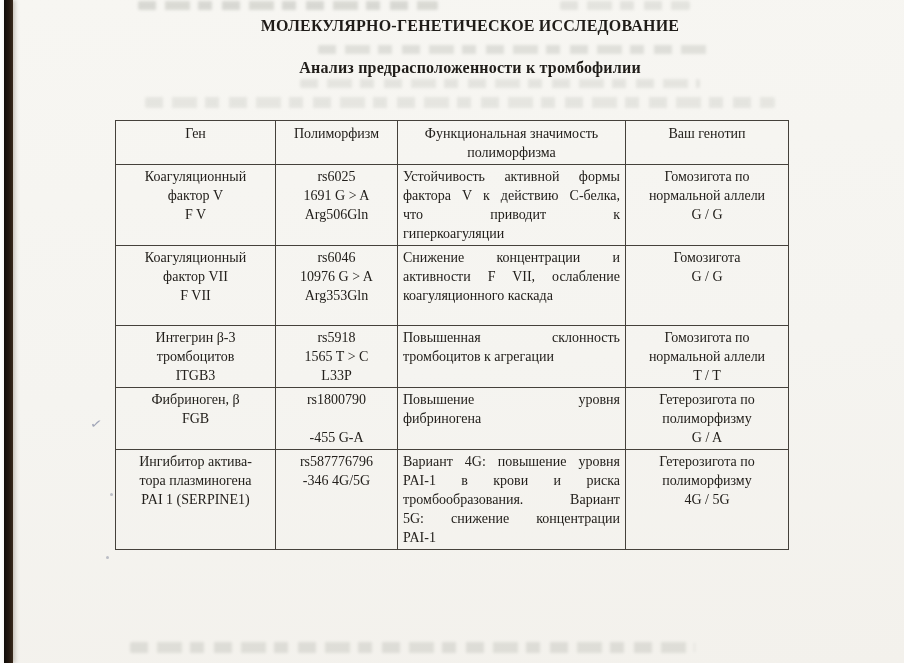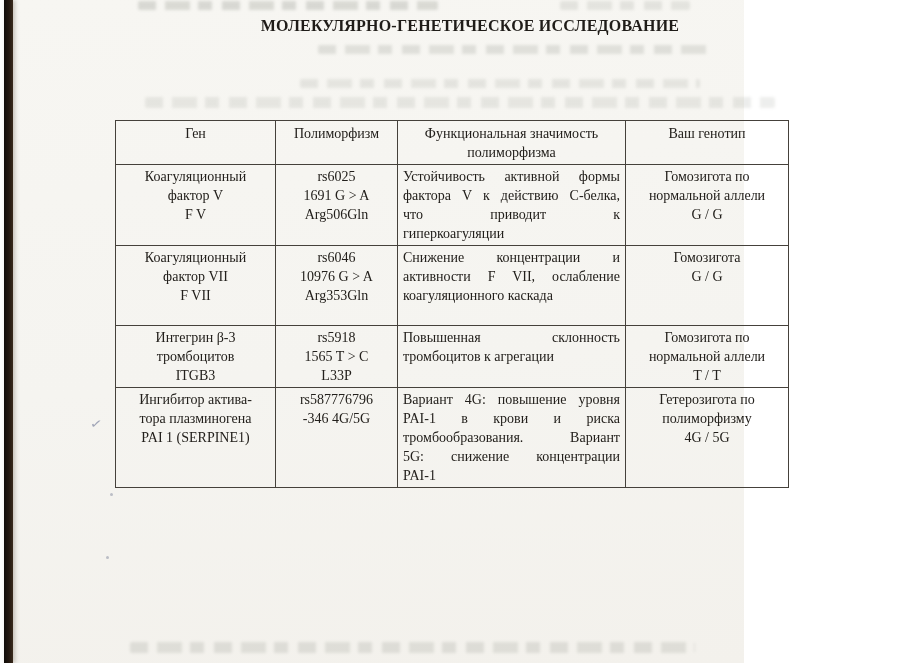--- a/index.html
+++ b/index.html
@@ -2,21 +2,21 @@
 <html><head>
 <meta charset="utf-8">
 <style>
   html, body { margin: 0; padding: 0; }
   body {
     width: 904px; height: 663px; overflow: hidden;
     background: #ffffff;
     font-family: "Liberation Serif", "DejaVu Serif", serif;
   }
   .paper {
-    position: absolute; left: 0; top: 0; width: 744px; height: 663px;
+    position: absolute; left: 0; top: 0; width: 904px; height: 663px;
     background: linear-gradient(175deg, #f7f6f2 0%, #f5f4f0 55%, #f3f1ec 100%);
     color: #23201c;
   }
   
   .edge-sliver {
     position: absolute; left: 0; top: 0; width: 4px; height: 100%;
     background: #fcfcfb;
   }
   .scan-edge {
     position: absolute; left: 4px; top: 0; width: 9px; height: 100%;
@@ -98,20 +98,21 @@
   <div class="scan-edge"></div>
 
   <div class="ghost g1"></div>
   <div class="ghost g1b"></div>
   <div class="ghost g2"></div>
   <div class="ghost g3"></div>
   <div class="ghost g4"></div>
   <div class="ghost g5"></div>
 
   <h1 class="doc-title">МОЛЕКУЛЯРНО-ГЕНЕТИЧЕСКОЕ ИССЛЕДОВАНИЕ</h1>
+  <h2 class="doc-subtitle">Анализ предрасположенности к тромбофилии</h2>
 
   <span class="pen-check">✓</span>
   <span class="pen-dot d1"></span>
   <span class="pen-dot d2"></span>
 
   <table class="results">
     <colgroup>
       <col style="width:160px">
         <col style="width:122px">
         <col style="width:228px">
@@ -168,20 +169,34 @@
 L33P</td>
         <td class="sig">
             <div class="jline">Повышенная склонность</div>
             <div class="jline">тромбоцитов к агрегации</div>
           </td>
         <td class="center">Гомозигота по
 нормальной аллели
 T / T</td>
       </tr>
       <tr>
+        <td class="center">Фибриноген, β
+FGB</td>
+        <td class="center">rs1800790
+
+-455 G-A</td>
+        <td class="sig">
+            <div class="jline">Повышение уровня</div>
+            <div class="jline">фибриногена</div>
+          </td>
+        <td class="center">Гетерозигота по
+полиморфизму
+G / A</td>
+      </tr>
+      <tr>
         <td class="center">Ингибитор актива-
 тора плазминогена
 PAI 1 (SERPINE1)</td>
         <td class="center">rs587776796
 -346 4G/5G</td>
         <td class="sig">
             <div class="jline">Вариант 4G: повышение уровня</div>
             <div class="jline">PAI-1 в крови и риска</div>
             <div class="jline">тромбообразования. Вариант</div>
             <div class="jline">5G: снижение концентрации</div>

